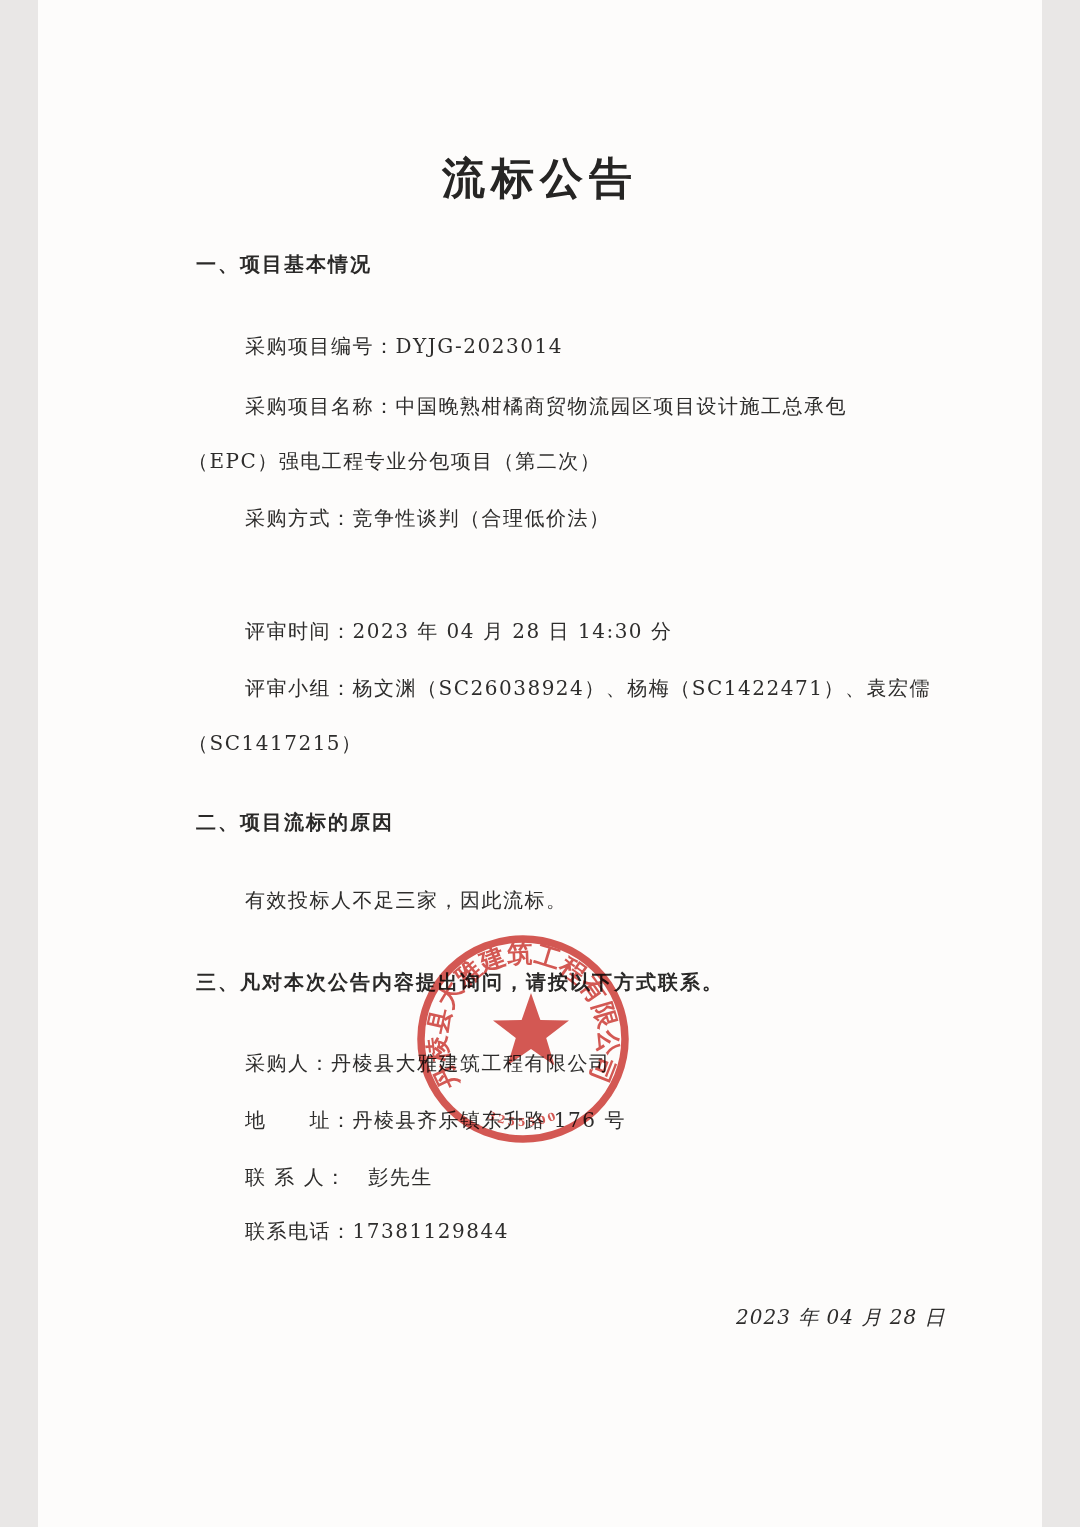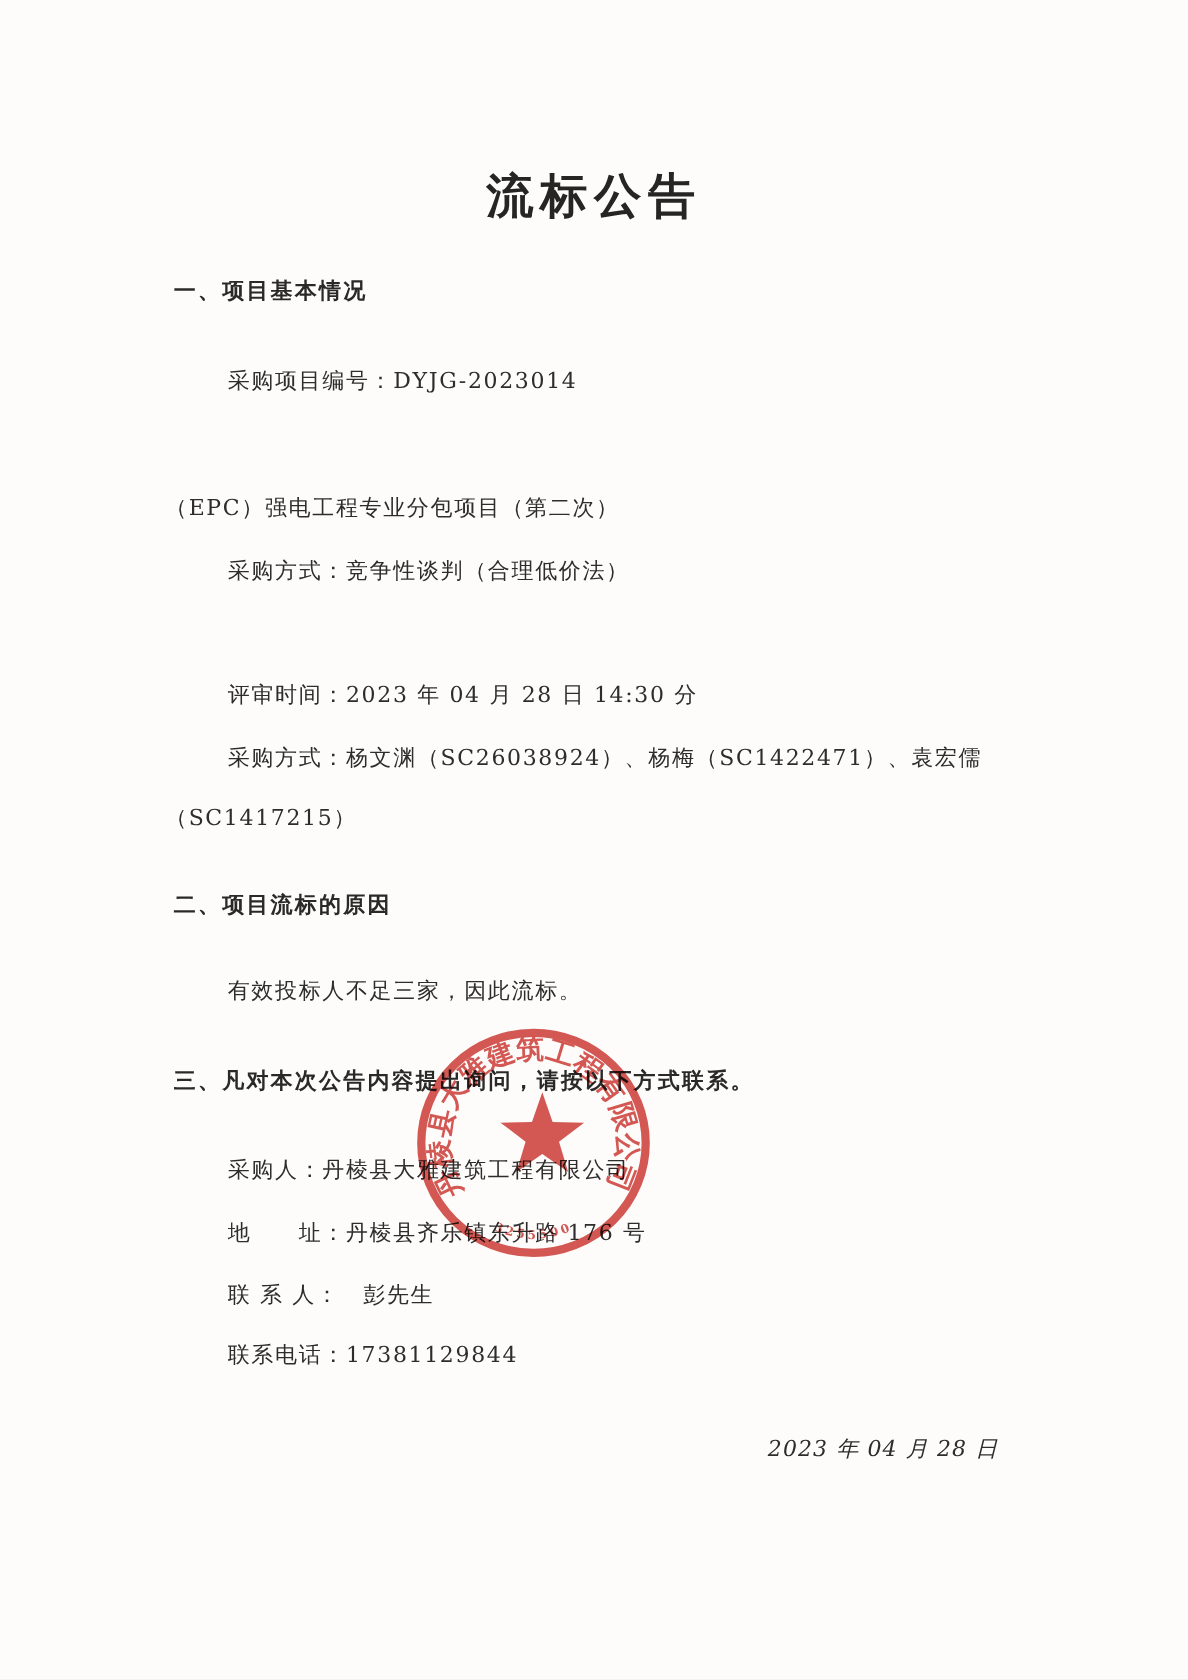--- a/index.html
+++ b/index.html
@@ -1,19 +1,19 @@
 <!DOCTYPE html>
 <html style="--stamp-color: #cf423c;"><head>
 <meta charset="utf-8">
 <style>
   * { margin: 0; padding: 0; box-sizing: border-box; }
   html, body { background: #e9e7e6; }
   .page {
     position: relative;
-    width: 1080px;
+    width: 1004px;
     height: 1527px;
     margin: 0 auto;
     background: #fdfcfb;
     overflow: hidden;
     color: #2e2d2c;
     font-family: "DejaVu Serif", "Liberation Serif", serif;
   }
   .line {
     position: absolute;
     white-space: pre;
@@ -60,24 +60,25 @@
 </head>
 <body>
 
 <div class="page">
 
   <div class="doc-title">流标公告</div>
 
   <div class="line heading" style="top:252px">一、项目基本情况</div>
 
   <div class="line indent" style="top:334px">采购项目编号：DYJG-2023014</div>
+  <div class="line indent" style="top:394px">采购项目名称：中国晚熟柑橘商贸物流园区项目设计施工总承包</div>
   <div class="line flush" style="top:449px">（EPC）强电工程专业分包项目（第二次）</div>
   <div class="line indent" style="top:506px">采购方式：竞争性谈判（合理低价法）</div>
   <div class="line indent" style="top:619px">评审时间：2023 年 04 月 28 日 14:30 分</div>
-  <div class="line indent" style="top:676px">采购方式：杨文渊（SC26038924）、杨梅（SC1422471）、袁宏儒</div>
+  <div class="line indent" style="top:676px">评审小组：杨文渊（SC26038924）、杨梅（SC1422471）、袁宏儒</div>
   <div class="line flush" style="top:731px">（SC1417215）</div>
 
   <div class="line heading" style="top:810px">二、项目流标的原因</div>
   <div class="line indent" style="top:888px">有效投标人不足三家，因此流标。</div>
 
   <div class="line heading" style="top:970px">三、凡对本次公告内容提出询问，请按以下方式联系。</div>
   <div class="line indent" style="top:1051px">采购人：丹棱县大雅建筑工程有限公司</div>
   <div class="line indent" style="top:1108px">地　　址：丹棱县齐乐镇东升路 176 号</div>
   <div class="line indent" style="top:1165px">联 系 人：　彭先生</div>
   <div class="line indent" style="top:1219px">联系电话：17381129844</div>

